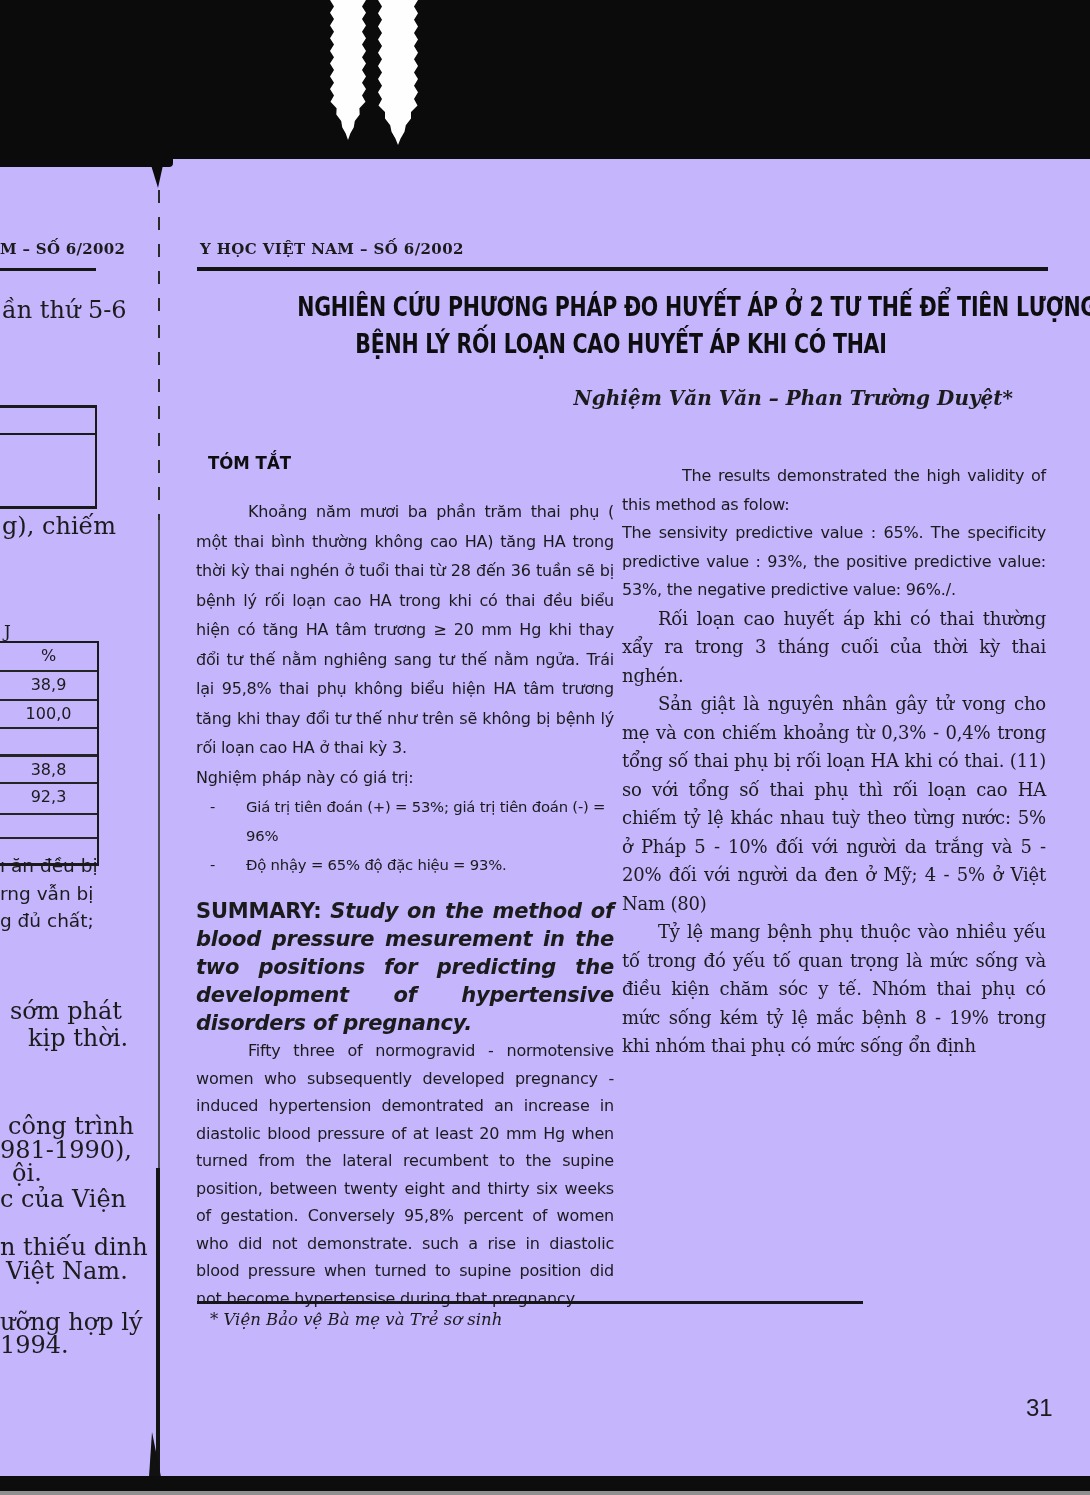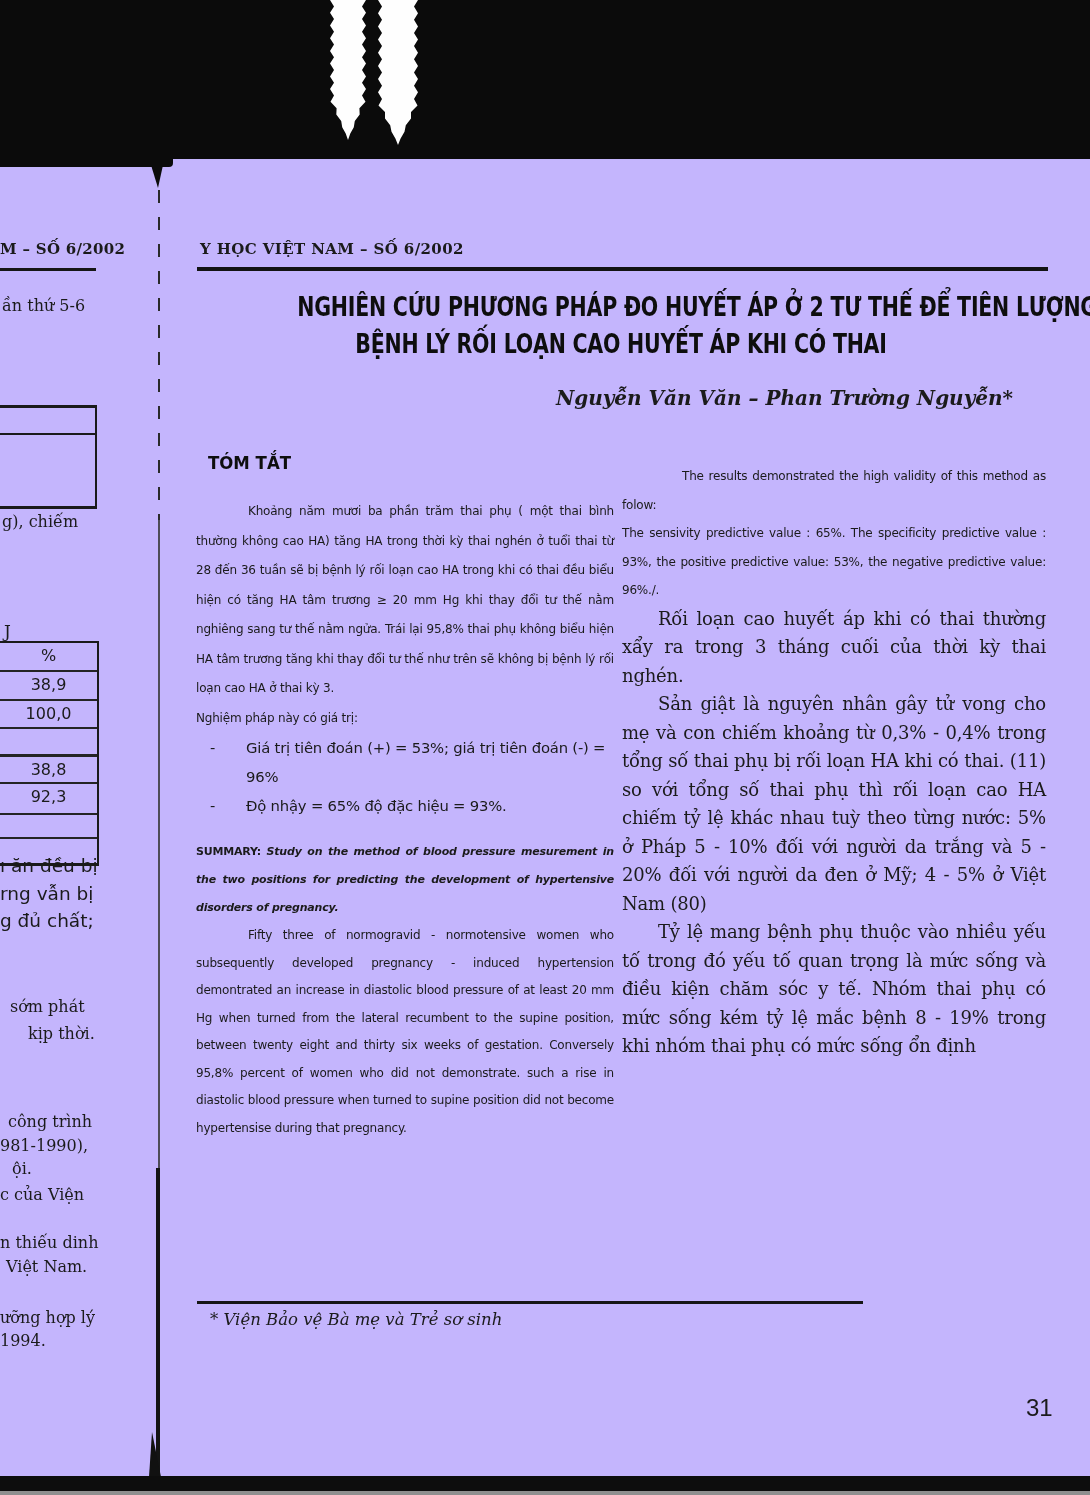--- a/index.html
+++ b/index.html
@@ -21,21 +21,21 @@
   .fold-c{left:156px;top:1168px;height:310px;width:4px;background:#141414;}
   .fold-wedge{position:absolute;left:149px;top:1432px;width:0;height:0;
               border-left:3px solid transparent;border-right:9px solid transparent;border-bottom:45px solid #111;}
   .scan-bottom{position:absolute;left:0;top:1476px;width:1090px;height:15px;background:#0d0d0d;}
   .scan-bottom-gray{position:absolute;left:0;top:1491px;width:1090px;height:4px;background:#8f8f8f;}
 
   
   .m-header{position:absolute;left:0;top:240px;font:bold 15px "DejaVu Serif","Liberation Serif",serif;letter-spacing:.3px;}
   .m-header-rule{position:absolute;left:0;top:268px;width:96px;height:3px;background:#161616;}
   .mfrag{position:absolute;white-space:nowrap;}
-  .mfrag.serif{font-family:"DejaVu Serif","Liberation Serif",serif;font-size:16px;}
+  .mfrag.serif{font-family:"DejaVu Serif","Liberation Serif",serif;font-size:24px;}
   .mfrag.sansf{font-family:"DejaVu Sans","Liberation Sans",sans-serif;font-size:18.5px;}
   .mtable1{position:absolute;left:0;top:405px;width:95px;height:98px;
            border-top:3px solid #1a1a1a;border-right:2px solid #1a1a1a;border-bottom:3px solid #1a1a1a;}
   .mtable1-line{position:absolute;left:0;top:25px;width:100%;height:0;border-bottom:2px solid #1a1a1a;}
   .m-j{position:absolute;left:4px;top:621px;font-family:"DejaVu Serif","Liberation Serif",serif;font-size:17px;}
   .mtable2{position:absolute;left:0;top:641px;width:97px;
            border-top:2px solid #1a1a1a;border-right:2px solid #1a1a1a;border-bottom:3px solid #1a1a1a;}
   .mrow{border-bottom:2px solid #242424;text-align:center;font-size:16px;line-height:25px;overflow:hidden;}
   .mrow.thick{border-bottom-width:3px;}
   .mrow.last{border-bottom:none;}
@@ -51,27 +51,27 @@
 
   
   .col{position:absolute;}
   .col-left{left:196px;top:452px;width:418px;}
   .col-right{left:622px;top:462px;width:424px;}
   .h-sans{margin:0 0 24px 12px;}
   .h-sans .sq{display:inline-block;transform:scaleX(.92);transform-origin:left center;
               font-weight:bold;font-size:18px;color:#0e0e0e;}
   .h-dvd{margin:24px 0 10px 0;}
   .h-dvd .sq{font-size:19px;}
-  .sans-p{margin:0;font-size:12px;line-height:29.5px;text-align:justify;letter-spacing:-.2px;}
+  .sans-p{margin:0;font-size:16px;line-height:29.5px;text-align:justify;letter-spacing:-.2px;}
   .indent{text-indent:52px;}
   .indent-lg{text-indent:60px;}
   .col-right .sans-p{line-height:28.5px;}
   .bullet{position:relative;padding-left:50px;font-size:14.8px;line-height:29px;letter-spacing:-.2px;}
   .bullet .mk{position:absolute;left:14px;}
-  .summary{margin:18px 0 0 0;font-weight:bold;font-size:11px;line-height:28px;text-align:justify;letter-spacing:-.2px;}
+  .summary{margin:18px 0 0 0;font-weight:bold;font-size:21px;line-height:28px;text-align:justify;letter-spacing:-.2px;}
   .s-title{font-style:italic;}
   .abstract{margin-top:0;line-height:27.5px;}
   .serif-p{margin:0;font-family:"DejaVu Serif","Liberation Serif",serif;font-size:18px;line-height:28.5px;
            text-align:justify;text-indent:36px;letter-spacing:-.2px;}
 
   
   .fn-rule{position:absolute;left:197px;top:1301px;width:666px;height:3px;background:#161616;}
   .footnote{position:absolute;left:210px;top:1310px;font-family:"DejaVu Serif","Liberation Serif",serif;
             font-style:italic;font-size:16.5px;}
   .pageno{position:absolute;left:1026px;top:1394px;font-family:Liberation Sans, sans-serif;font-size:24px;}
@@ -129,21 +129,21 @@
   <div class="mfrag serif" style="left:0;top:1308px;">ưỡng hợp lý</div>
   <div class="mfrag serif" style="left:0;top:1331px;">1994.</div>
 
   <div class="j-header">Y HỌC VIỆT NAM – SỐ 6/2002</div>
   <div class="j-header-rule"></div>
 
   <div class="title">
     <span class="title-line">NGHIÊN CỨU PHƯƠNG PHÁP ĐO HUYẾT ÁP Ở 2 TƯ THẾ ĐỂ TIÊN LƯỢNG</span>
     <span class="title-line">BỆNH LÝ RỐI LOẠN CAO HUYẾT ÁP KHI CÓ THAI</span>
   </div>
-  <div class="authors">Nguyễn Văn Văn – Phan Trường Nguyễn*</div>
+  <div class="authors">Nghiệm Văn Văn – Phan Trường Duyệt*</div>
 
   <div class="col col-left">
     <div class="h-sans">
       <span class="sq">TÓM TẮT</span>
     </div>
     <p class="sans-p indent">Khoảng năm mươi ba phần trăm thai phụ ( một thai bình thường không cao HA) tăng HA trong thời kỳ thai nghén ở tuổi thai từ 28 đến 36 tuần sẽ bị bệnh lý rối loạn cao HA trong khi có thai đều biểu hiện có tăng HA tâm trương ≥ 20 mm Hg khi thay đổi tư thế nằm nghiêng sang tư thế nằm ngửa. Trái lại 95,8% thai phụ không biểu hiện HA tâm trương tăng khi thay đổi tư thế như trên sẽ không bị bệnh lý rối loạn cao HA ở thai kỳ 3.</p>
     <p class="sans-p">Nghiệm pháp này có giá trị:</p>
     <div class="bullet">
       <span class="mk">-</span>
       <span>Giá trị tiên đoán (+) = 53%; giá trị tiên đoán (-) = 96%</span>

